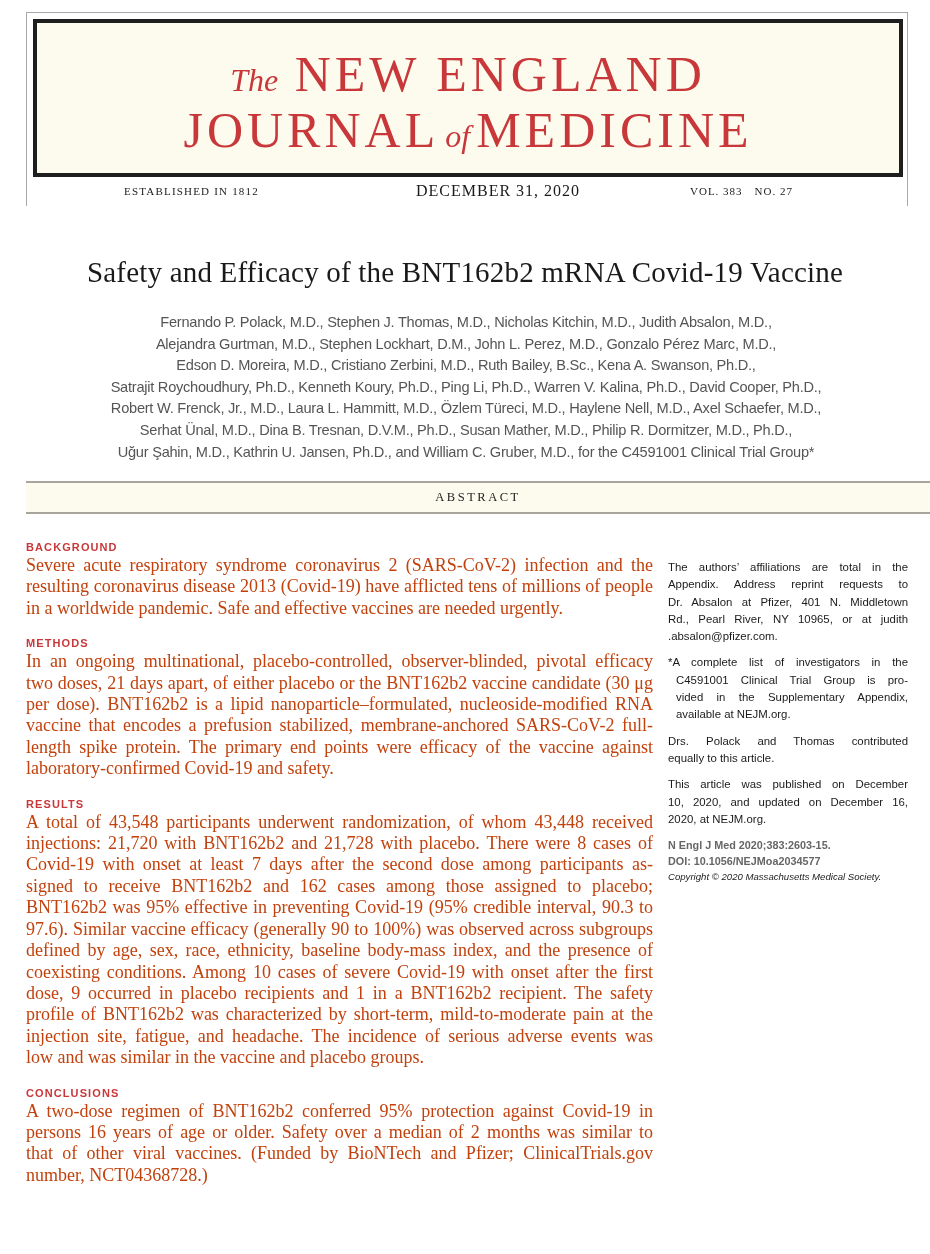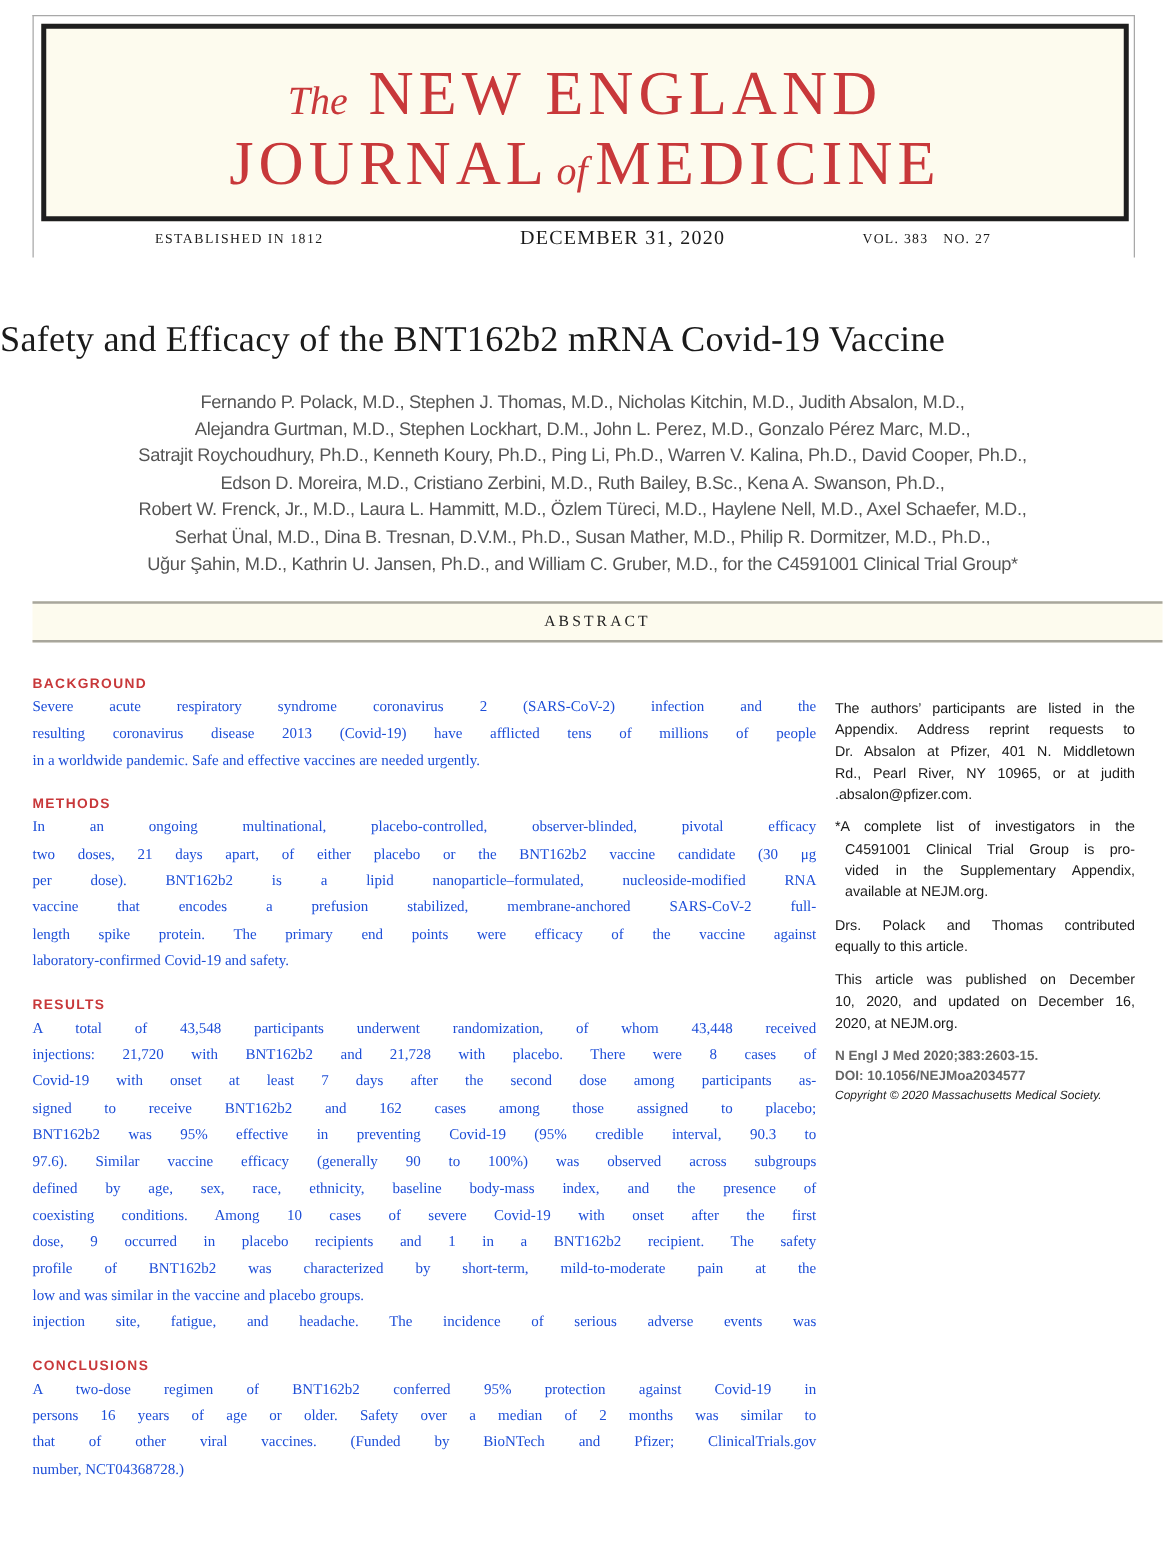--- a/index.html
+++ b/index.html
@@ -18,38 +18,38 @@
   .mast .small-it { font-style: italic; font-size: 32px; letter-spacing: 0; }
   .mast .of-it { font-style: italic; font-size: 32px; letter-spacing: 0; margin: 16px 6px; }
 
   .meta-row { position: absolute; top: 182px; left: 26px; width: 882px; height: 22px; }
   .meta-est { position: absolute; left: 98px; top: 3px; font-size: 11px; letter-spacing: 1.2px; }
   .meta-date { position: absolute; left: 390px; top: 0; font-size: 16px; letter-spacing: 1px; }
   .meta-vol { position: absolute; left: 664px; top: 3px; font-size: 11px; letter-spacing: 1px; }
   .meta-vol span + span { margin-left: 12px; }
 
   
-  .title { position: absolute; top: 256px; left: 0; width: 930px; 
+  .title { position: absolute; top: 256px; left: 0; width: 930px; text-align: center;
            font-size: 29px; color: #1a1a1a; letter-spacing: 0.2px; }
   .authors { position: absolute; top: 312px; left: 20px; width: 892px; text-align: center;
              font-family: "Liberation Sans", "DejaVu Sans", sans-serif; font-size: 14.6px; line-height: 21.6px;
              color: #555555; }
   .authors div { white-space: nowrap; letter-spacing: -0.25px; }
 
   
   .abstract-band { position: absolute; top: 481px; left: 26px; width: 904px; height: 33px;
                    background: #fdfbee; border-top: 2px solid #a8a69c; border-bottom: 2px solid #a8a69c; box-sizing: border-box; }
   .abstract-band span { display: block; text-align: center; line-height: 29px; font-size: 12.5px; letter-spacing: 2.5px; color: #222; }
 
   
   .main { position: absolute; left: 26px; top: 540px; width: 627px; }
   .section { margin-bottom: 17px; }
   .sec-head { font-family: "Liberation Sans", "DejaVu Sans", sans-serif; font-weight: bold; color: #c8383a;
               font-size: 11px; letter-spacing: 1.1px; height: 14px; line-height: 14px; }
-  .sec-body { font-size: 12px; line-height: 21.4px; text-align: justify; color: #1d4ed8; margin-top: 1px; }
+  .sec-body { font-size: 18px; line-height: 21.4px; text-align: justify; color: #c2410c; margin-top: 1px; }
   .sec-body .ln { display: block; white-space: nowrap; text-align: justify; text-align-last: justify; }
   .sec-body .ln.last { text-align-last: left; }
 
   
   .side { position: absolute; left: 668px; top: 559px; width: 240px;
           font-family: "Liberation Sans", "DejaVu Sans", sans-serif; font-size: 11.4px; line-height: 17.3px; color: #1a1a1a; }
   .side p { margin: 0 0 9px 0; }
   .side .ln { display: block; white-space: nowrap; text-align: justify; text-align-last: justify; }
   .side .ln.last { text-align-last: left; }
   .side .ind { padding-left: 8px; }
@@ -74,22 +74,22 @@
   <span class="meta-date">DECEMBER 31, 2020</span>
   <span class="meta-vol">
     <span>VOL. 383</span><span>NO. 27</span>
   </span>
 </div>
 
 <div class="title">Safety and Efficacy of the BNT162b2 mRNA Covid-19 Vaccine</div>
 <div class="authors">
   <div>Fernando P. Polack, M.D., Stephen J. Thomas, M.D., Nicholas Kitchin, M.D., Judith Absalon, M.D.,</div>
   <div>Alejandra Gurtman, M.D., Stephen Lockhart, D.M., John L. Perez, M.D., Gonzalo Pérez Marc, M.D.,</div>
+  <div>Edson D. Moreira, M.D., Cristiano Zerbini, M.D., Ruth Bailey, B.Sc., Kena A. Swanson, Ph.D.,</div>
   <div>Satrajit Roychoudhury, Ph.D., Kenneth Koury, Ph.D., Ping Li, Ph.D., Warren V. Kalina, Ph.D., David Cooper, Ph.D.,</div>
-  <div>Edson D. Moreira, M.D., Cristiano Zerbini, M.D., Ruth Bailey, B.Sc., Kena A. Swanson, Ph.D.,</div>
   <div>Robert W. Frenck, Jr., M.D., Laura L. Hammitt, M.D., Özlem Türeci, M.D., Haylene Nell, M.D., Axel Schaefer, M.D.,</div>
   <div>Serhat Ünal, M.D., Dina B. Tresnan, D.V.M., Ph.D., Susan Mather, M.D., Philip R. Dormitzer, M.D., Ph.D.,</div>
   <div>Uğur Şahin, M.D., Kathrin U. Jansen, Ph.D., and William C. Gruber, M.D., for the C4591001 Clinical Trial Group*</div>
 </div>
 
 <div class="abstract-band">
   <span>ABSTRACT</span>
 </div>
 
 <div class="main">
@@ -118,38 +118,38 @@
       <span class="ln">A total of 43,548 participants underwent randomization, of whom 43,448 received</span>
       <span class="ln">injections: 21,720 with BNT162b2 and 21,728 with placebo. There were 8 cases of</span>
       <span class="ln">Covid-19 with onset at least 7 days after the second dose among participants as-</span>
       <span class="ln">signed to receive BNT162b2 and 162 cases among those assigned to placebo;</span>
       <span class="ln">BNT162b2 was 95% effective in preventing Covid-19 (95% credible interval, 90.3 to</span>
       <span class="ln">97.6). Similar vaccine efficacy (generally 90 to 100%) was observed across subgroups</span>
       <span class="ln">defined by age, sex, race, ethnicity, baseline body-mass index, and the presence of</span>
       <span class="ln">coexisting conditions. Among 10 cases of severe Covid-19 with onset after the first</span>
       <span class="ln">dose, 9 occurred in placebo recipients and 1 in a BNT162b2 recipient. The safety</span>
       <span class="ln">profile of BNT162b2 was characterized by short-term, mild-to-moderate pain at the</span>
+      <span class="ln">injection site, fatigue, and headache. The incidence of serious adverse events was</span>
       <span class="ln last">low and was similar in the vaccine and placebo groups.</span>
-      <span class="ln">injection site, fatigue, and headache. The incidence of serious adverse events was</span>
     </div>
   </div>
   <div class="section">
     <div class="sec-head">CONCLUSIONS</div>
     <div class="sec-body">
       <span class="ln">A two-dose regimen of BNT162b2 conferred 95% protection against Covid-19 in</span>
       <span class="ln">persons 16 years of age or older. Safety over a median of 2 months was similar to</span>
       <span class="ln">that of other viral vaccines. (Funded by BioNTech and Pfizer; ClinicalTrials.gov</span>
       <span class="ln last">number, NCT04368728.)</span>
     </div>
   </div>
 </div>
 
 <div class="side">
   <p>
-    <span class="ln">The authors’ participants are listed in the</span>
+    <span class="ln">The authors’ affiliations are total in the</span>
     <span class="ln">Appendix. Address reprint requests to</span>
     <span class="ln">Dr. Absalon at Pfizer, 401 N. Middletown</span>
     <span class="ln">Rd., Pearl River, NY 10965, or at judith</span>
     <span class="ln last">.absalon@pfizer.com.</span>
   </p>
   <p>
     <span class="ln">*A complete list of investigators in the</span>
     <span class="ln ind">C4591001 Clinical Trial Group is pro-</span>
     <span class="ln ind">vided in the Supplementary Appendix,</span>
     <span class="ln ind last">available at NEJM.org.</span>

